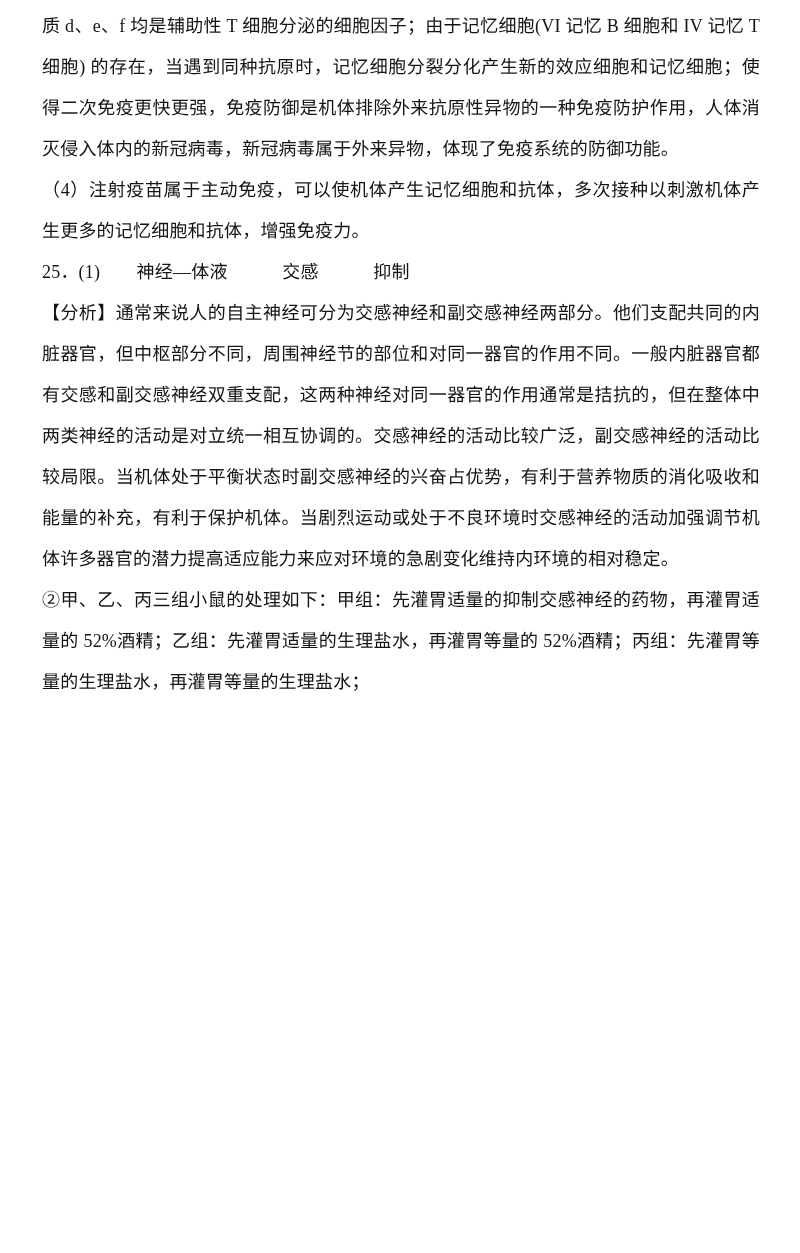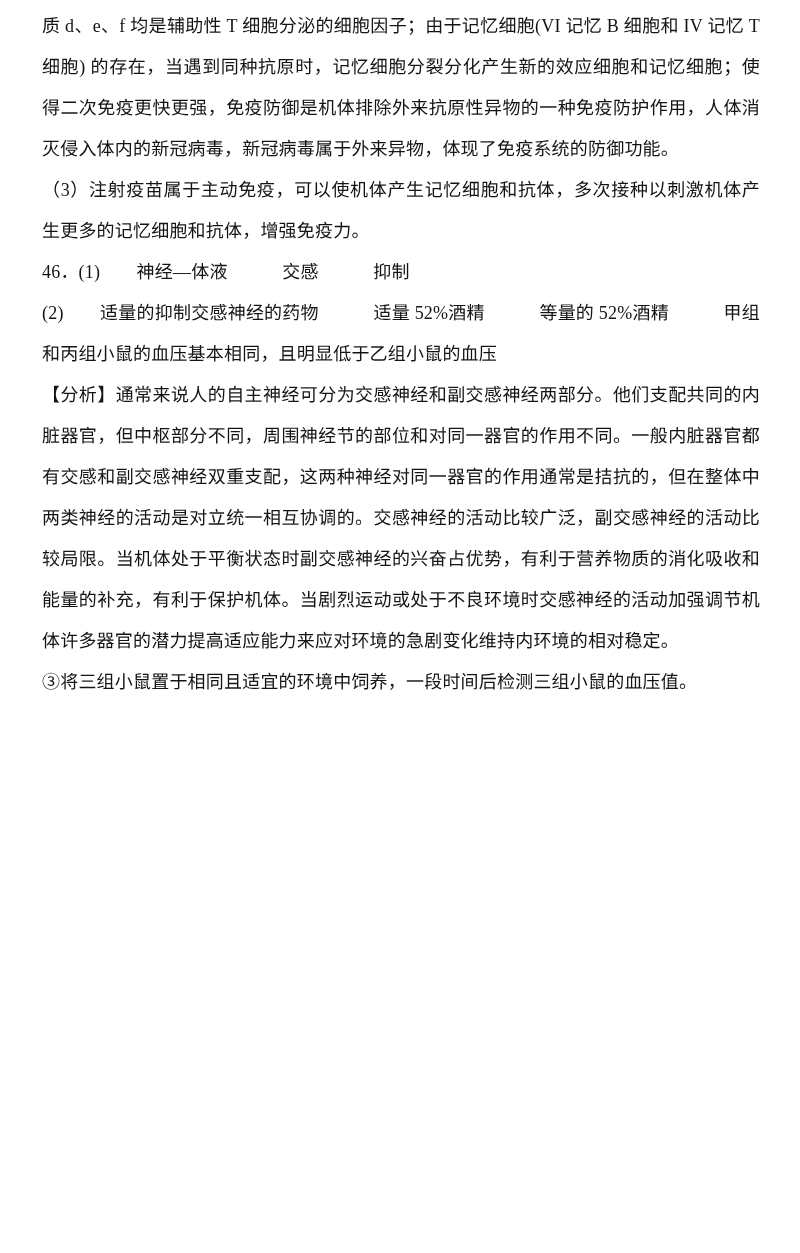--- a/index.html
+++ b/index.html
@@ -26,18 +26,17 @@
   }
   .answer-line {
     text-align: left;
   }
 </style>
 </head>
 <body>
 
 <div class="page">
   <p class="para">质 d、e、f 均是辅助性 T 细胞分泌的细胞因子；由于记忆细胞(VI 记忆 B 细胞和 IV 记忆 T 细胞) 的存在，当遇到同种抗原时，记忆细胞分裂分化产生新的效应细胞和记忆细胞；使得二次免疫更快更强，免疫防御是机体排除外来抗原性异物的一种免疫防护作用，人体消灭侵入体内的新冠病毒，新冠病毒属于外来异物，体现了免疫系统的防御功能。</p>
-  <p class="para">（3）注射疫苗属于主动免疫，可以使机体产生记忆细胞和抗体，多次接种以刺激机体产生更多的记忆细胞和抗体，增强免疫力。</p>
-  <p class="para answer-line">46．(1)　　神经—体液　　　交感　　　抑制</p>
-  <p class="para">(2)　　适量的抑制交感神经的药物　　　适量 52%酒精　　　等量的 52%酒精　　　甲组和丙组小鼠的血压基本相同，且明显低于乙组小鼠的血压</p>
+  <p class="para">（4）注射疫苗属于主动免疫，可以使机体产生记忆细胞和抗体，多次接种以刺激机体产生更多的记忆细胞和抗体，增强免疫力。</p>
+  <p class="para answer-line">25．(1)　　神经—体液　　　交感　　　抑制</p>
   <p class="para">【分析】通常来说人的自主神经可分为交感神经和副交感神经两部分。他们支配共同的内脏器官，但中枢部分不同，周围神经节的部位和对同一器官的作用不同。一般内脏器官都有交感和副交感神经双重支配，这两种神经对同一器官的作用通常是拮抗的，但在整体中两类神经的活动是对立统一相互协调的。交感神经的活动比较广泛，副交感神经的活动比较局限。当机体处于平衡状态时副交感神经的兴奋占优势，有利于营养物质的消化吸收和能量的补充，有利于保护机体。当剧烈运动或处于不良环境时交感神经的活动加强调节机体许多器官的潜力提高适应能力来应对环境的急剧变化维持内环境的相对稳定。</p>
-  <p class="para">③将三组小鼠置于相同且适宜的环境中饲养，一段时间后检测三组小鼠的血压值。</p>
+  <p class="para">②甲、乙、丙三组小鼠的处理如下：甲组：先灌胃适量的抑制交感神经的药物，再灌胃适量的 52%酒精；乙组：先灌胃适量的生理盐水，再灌胃等量的 52%酒精；丙组：先灌胃等量的生理盐水，再灌胃等量的生理盐水；</p>
 </div>
 
 </body></html>

